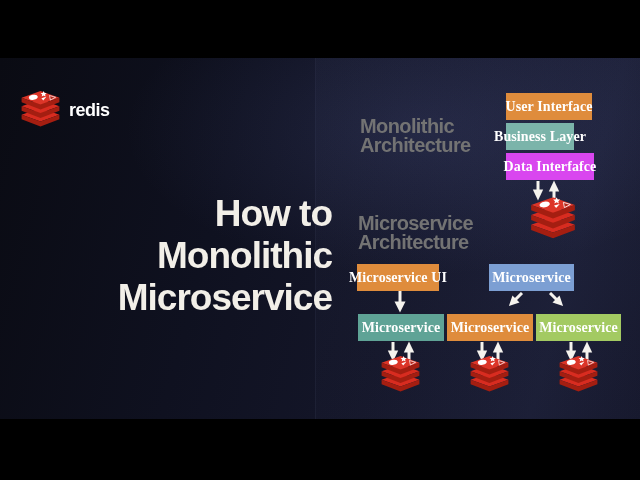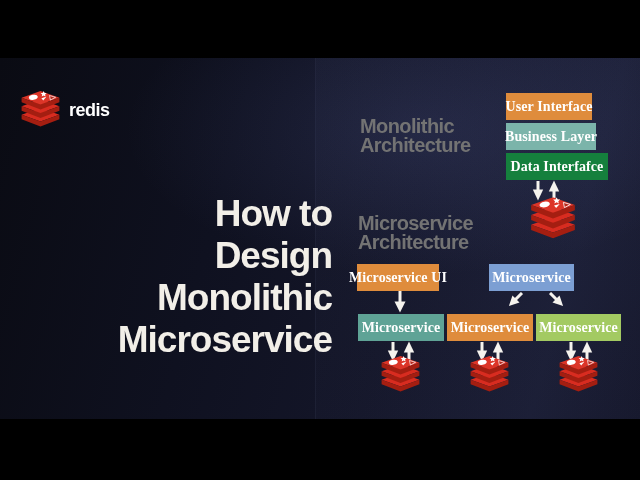--- a/index.html
+++ b/index.html
@@ -53,33 +53,32 @@
   <div class="right-tint"></div>
   <div class="divider"></div>
 
   <svg class="abs" style="left:18px; top:91px;" width="45" height="36" viewBox="0 0 100 80">
     <use href="#redis-cube"></use>
   </svg>
   <div class="brand-name">redis</div>
 
   <div class="title">
     <div>How to</div>
-    <div>Design</div>
     <div>Monolithic</div>
     <div>Microservice</div>
   </div>
 
   <div class="heading" style="left:360px; top:117px;">
     <div>Monolithic</div>
     <div>Architecture</div>
   </div>
 
   <div class="node" style="left: 506px; top: 93px; width: 86px; background: rgb(223, 140, 60);">User Interface</div>
-  <div class="node" style="left: 506px; top: 123px; width: 90px; background: rgb(123, 180, 170);">Business Layer</div>
-  <div class="node" style="left: 506px; top: 153px; width: 102px; background: #15803d;">Data Interfafce</div>
+  <div class="node" style="left: 506px; top: 123px; width: 68px; background: rgb(123, 180, 170);">Business Layer</div>
+  <div class="node" style="left: 506px; top: 153px; width: 88px; background: #d946ef;">Data Interfafce</div>
 
   <svg class="abs" style="left:528px; top:180px;" width="36" height="21" viewBox="0 0 36 21">
     <g stroke="#F5F3EE" stroke-width="3" fill="#F5F3EE">
       <line x1="10" y1="1" x2="10" y2="12"></line>
         <polygon points="4.8,9.5 10,20.5 15.2,9.5" stroke="none"></polygon>
       <line x1="26" y1="20" x2="26" y2="9"></line>
         <polygon points="20.8,11.5 26,0.5 31.2,11.5" stroke="none"></polygon>
     </g>
   </svg>
   <svg class="abs" style="left:527px; top:197px;" width="52" height="42" viewBox="0 0 100 80">

